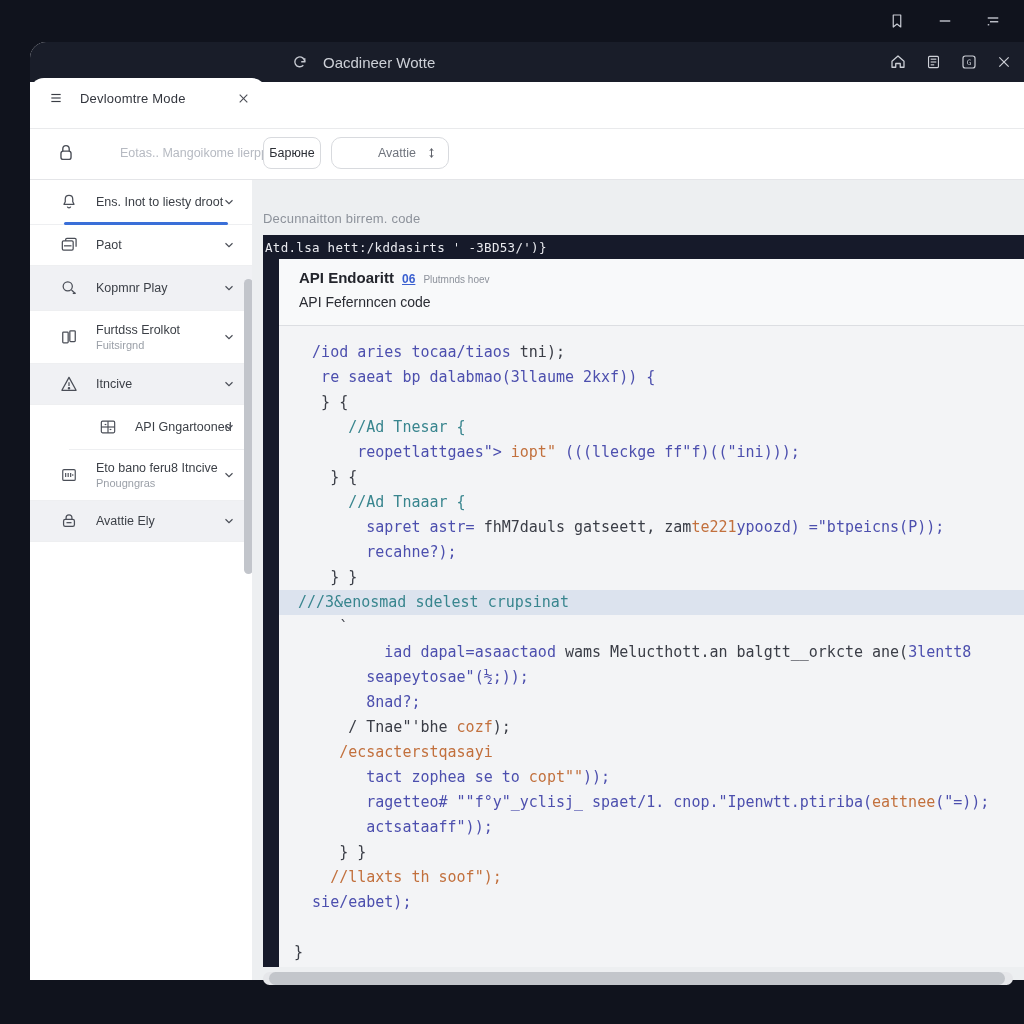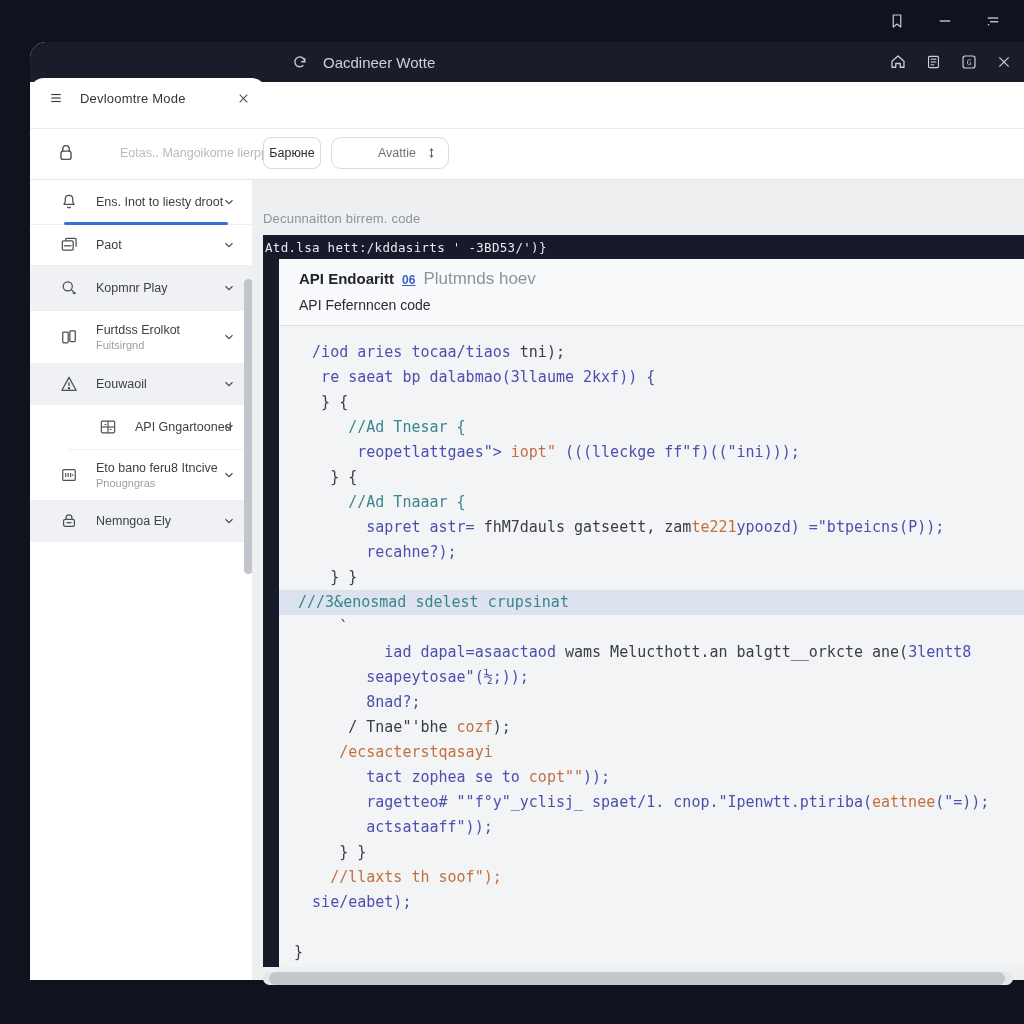--- a/index.html
+++ b/index.html
@@ -85,21 +85,21 @@
   }
   .code-body{position:relative;height:708px;background:#f3f4f6;border-left:16px solid #161a2a;box-sizing:border-box;overflow:hidden;}
   .open-brace{
     position:absolute;left:-14px;top:4px;color:#eceef2;
     font-family:"DejaVu Sans Mono",monospace;font-size:14px;
   }
   .api-card{background:#f8f9fa;border-bottom:1px solid #dcdee2;padding:10px 0 10px 20px;height:46px;box-sizing:content-box;}
   .api-line1{display:flex;align-items:baseline;gap:8px;text-align:right;}
   .api-endpoint{font-size:15px;font-weight:600;color:#23252c;}
   .api-link{font-size:12px;color:#3a5fd0;text-decoration:underline;font-weight:600;}
-  .api-note{font-size:17px;color:#8d929b;}
+  .api-note{font-size:10px;color:#8d929b;}
   .api-line2{margin-top:8px;font-size:14px;font-weight:500;color:#2a2c33;}
 
   .code-area{
     padding:14px 0 0 6px;
     font-family:"DejaVu Sans Mono",monospace;font-size:15px;line-height:25px;
     white-space:pre;color:#4c4fae;
   }
   .cl{height:25px;}
   .cl.hl{background:#dce3ee;margin-left:-6px;padding-left:19px;margin-right:0;}
   .seg-p{color:#4c4fae;}
@@ -285,21 +285,21 @@
         </div>
         <div class="side-item shaded" style="height: 40px;">
           <span class="ico">
             <svg width="20" height="20" viewBox="0 0 24 24" fill="none" stroke="currentColor" stroke-width="1.5">
               <path d="M12 4 3.5 19.5h17z" stroke-linejoin="round"></path>
               <line x1="12" y1="10" x2="12" y2="14.5"></line>
               <circle cx="12" cy="17" r="0.8" fill="currentColor"></circle>
             </svg>
           </span>
           <span class="side-texts">
-            <span class="side-label">Eouwaoil</span>
+            <span class="side-label">Itncive</span>
           </span>
           <span class="ico side-chev">
             <svg width="14" height="14" viewBox="0 0 24 24" fill="none" stroke="currentColor" stroke-width="2">
               <path d="M6 9l6 6 6-6"></path>
             </svg>
           </span>
         </div>
         <div class="side-item" style="height: 44px; margin-left: 39px;">
           <span class="ico">
             <svg width="20" height="20" viewBox="0 0 24 24" fill="none" stroke="currentColor" stroke-width="1.4">
@@ -341,21 +341,21 @@
         </div>
         <div class="side-item shaded" style="height: 40px;">
           <span class="ico">
             <svg width="20" height="20" viewBox="0 0 24 24" fill="none" stroke="currentColor" stroke-width="1.5">
               <path d="M8.5 10V8a3.5 3.5 0 0 1 7 0v2"></path>
               <rect x="5.5" y="10" width="13" height="8.5" rx="2"></rect>
               <line x1="9" y1="14" x2="15" y2="14"></line>
             </svg>
           </span>
           <span class="side-texts">
-            <span class="side-label">Nemngoa Ely</span>
+            <span class="side-label">Avattie Ely</span>
           </span>
           <span class="ico side-chev">
             <svg width="14" height="14" viewBox="0 0 24 24" fill="none" stroke="currentColor" stroke-width="2">
               <path d="M6 9l6 6 6-6"></path>
             </svg>
           </span>
         </div>
       </div>
     <div class="side-scrollbar"></div>
   </div>

